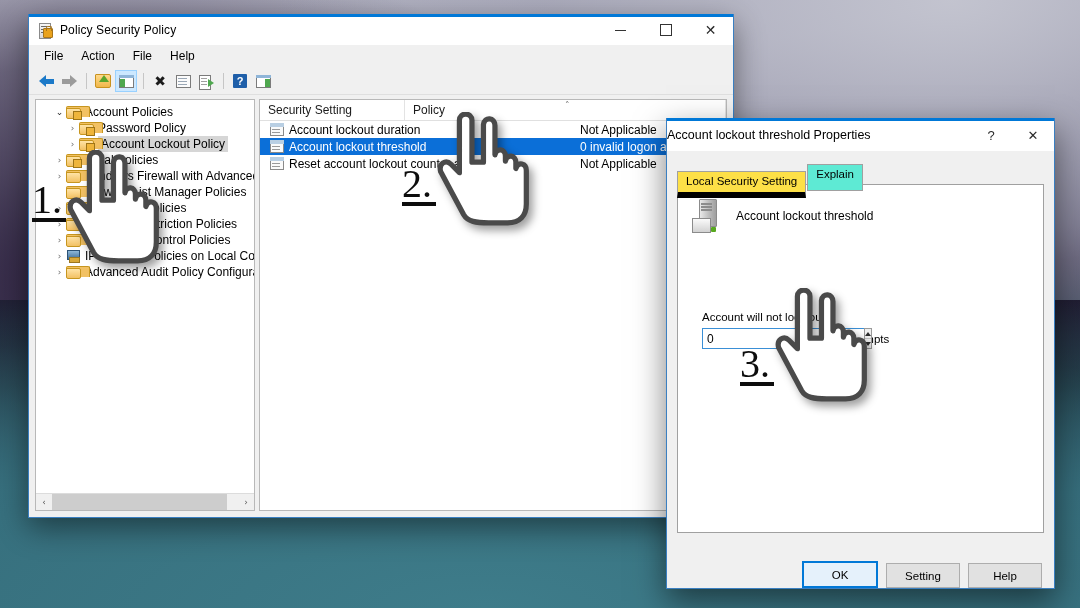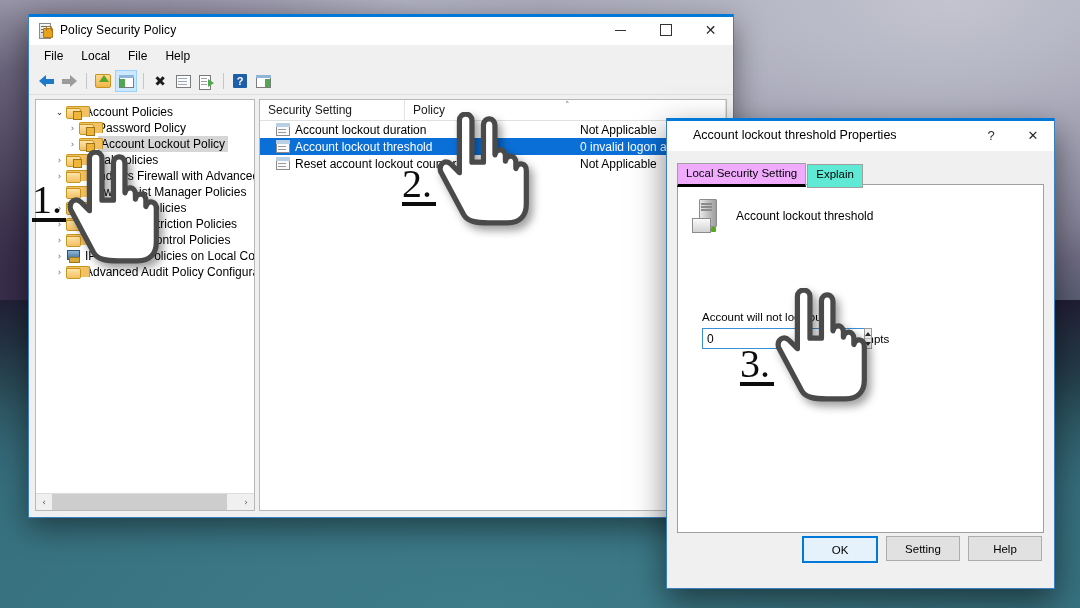--- a/index.html
+++ b/index.html
@@ -186,49 +186,49 @@
     border-right:1px solid #e3e3e3; position:relative;
   }
   .lhcell .sortmark {
     position:absolute; left:50%; top:0px; color:#6e6e6e; font-size:9px;
     font-family:"DejaVu Sans",sans-serif;
   }
   .lh-policy { width: 312px; }
   .lh-setting { flex:1; }
   .lrow { height:17px; display:flex; align-items:center; font-size:12px; color:#000;}
   .lrow.sel { background:#0b6fd8; color:#fff; }
-  .lcell-policy { width:312px; display:flex; align-items:center; padding-left:16px; box-sizing:border-box; white-space:nowrap; overflow:hidden;text-align:right;}
+  .lcell-policy { width:312px; display:flex; align-items:center; padding-left:10px; box-sizing:border-box; white-space:nowrap; overflow:hidden;text-align:right;}
   .lcell-setting { flex:1; padding-left:8px; white-space:nowrap; overflow:hidden;}
   .ic-pol { width:14px;height:13px;position:relative;flex:none;margin-right:5px;}
   .ic-pol .o { position:absolute; inset:0; background:#fafafa; border:1px solid #8a8a8a;}
   .ic-pol .t { position:absolute; left:0;right:0;top:0;height:4px;background:#b9cfe3;}
   .ic-pol .l { position:absolute; left:2px; height:1px; background:#9a9a9a; width:8px;}
 
   
   .dlg {
     position:absolute; left:666px; top:118px; width:389px; height:471px;
     background:#f0f0f0; border:1px solid #3a7fc1;
     box-shadow: 0 12px 30px rgba(0,0,0,0.5);
     box-sizing:border-box;
   }
   .dlg-title {
     height:32px; background:#fff; display:flex; align-items:center; position:relative;
   }
   .dlg-accent { position:absolute; left:0; top:-1px; width:100%; height:3px; background:#0078d7; }
-  .dlg-title-text { font-size:12.5px; color:#000; margin-left:26px; }
+  .dlg-title-text { font-size:12.5px; color:#000; margin-left:0; }
   .dlg-ctrls { margin-left:auto; display:flex; }
   .dlg-btn { width:42px; height:32px; display:flex; align-items:center; justify-content:center; color:#2b2b2b; font-size:13px;}
 
   .dlg-body { position:absolute; left:0; right:0; top:32px; bottom:0; }
   .tabstrip { position:absolute; left:10px; top:12px; display:flex; font-size:11.5px; z-index:3;}
   .tab {
     padding:3px 8px 4px 8px; border:1px solid #a0a0a0; background:#5eead4;
     color:#000; margin-right:1px; position:relative; top:1px;
   }
-  .tab.active { background:#f0abfc; border-bottom:3px solid #000000; top:0; padding-bottom:5px; z-index:4;}
+  .tab.active { background:#fde047; border-bottom:6px solid #000000; top:8px; padding-bottom:5px; z-index:4;}
 
   .tabpanel {
     position:absolute; left:10px; right:10px; top:33px; bottom:55px;
     background:#fff; border:1px solid #a0a0a0;
   }
   .dlg-head {
     display:flex; align-items:center; padding:14px 0 0 14px;
   }
   .ic-server { width:30px; height:34px; position:relative; flex:none; margin-right:14px;}
   .ic-server .tower {
@@ -255,21 +255,21 @@
   }
   .spin-btns { width:16px; display:flex; flex-direction:column; border:1px solid #9a9a9a; background:#f0f0f0; box-sizing:border-box;}
   .spin-b { flex:1; display:flex; align-items:center; justify-content:center; }
   .spin-b .up { width:0;height:0;border-left:3.5px solid transparent;border-right:3.5px solid transparent;border-bottom:4px solid #2b2b2b;}
   .spin-b .dn { width:0;height:0;border-left:3.5px solid transparent;border-right:3.5px solid transparent;border-top:4px solid #2b2b2b;}
   .spin-div { height:1px; background:#c3c3c3; }
   .field-suffix { font-size:11.5px; color:#000; margin-left:10px; }
 
   .dlg-footer {
     position:absolute; left:0; right:0; bottom:0; height:52px;
-    display:flex; align-items:flex-start; justify-content:flex-end;
+    display:flex; align-items:flex-end; justify-content:flex-end;
     padding-right:12px; gap:8px;
   }
   .dbtn {
     min-width:72px; height:23px; font-size:11.5px; color:#000;
     background:#e1e1e1; border:1px solid #adadad;
     display:flex;align-items:center;justify-content:center;
     font-family:"Liberation Sans", sans-serif;
   }
   .dbtn.default { border:2px solid #0078d7; background:#e5f1fb; }
 
@@ -328,21 +328,21 @@
             <div class="glyph-max"></div>
           </div>
         <div class="win-btn close">
             <div class="glyph-close">✕</div>
           </div>
       </div>
     </div>
 
     <div class="mmc-menubar">
       <div class="menu-item">File</div>
-      <div class="menu-item">Local</div>
+      <div class="menu-item">Action</div>
       <div class="menu-item">File</div>
       <div class="menu-item">Help</div>
     </div>
 
     <div class="mmc-toolbar">
       <div class="tb-btn">
         <div class="arr back">
             <div class="head"></div>
             <div class="stem"></div>
           </div>

